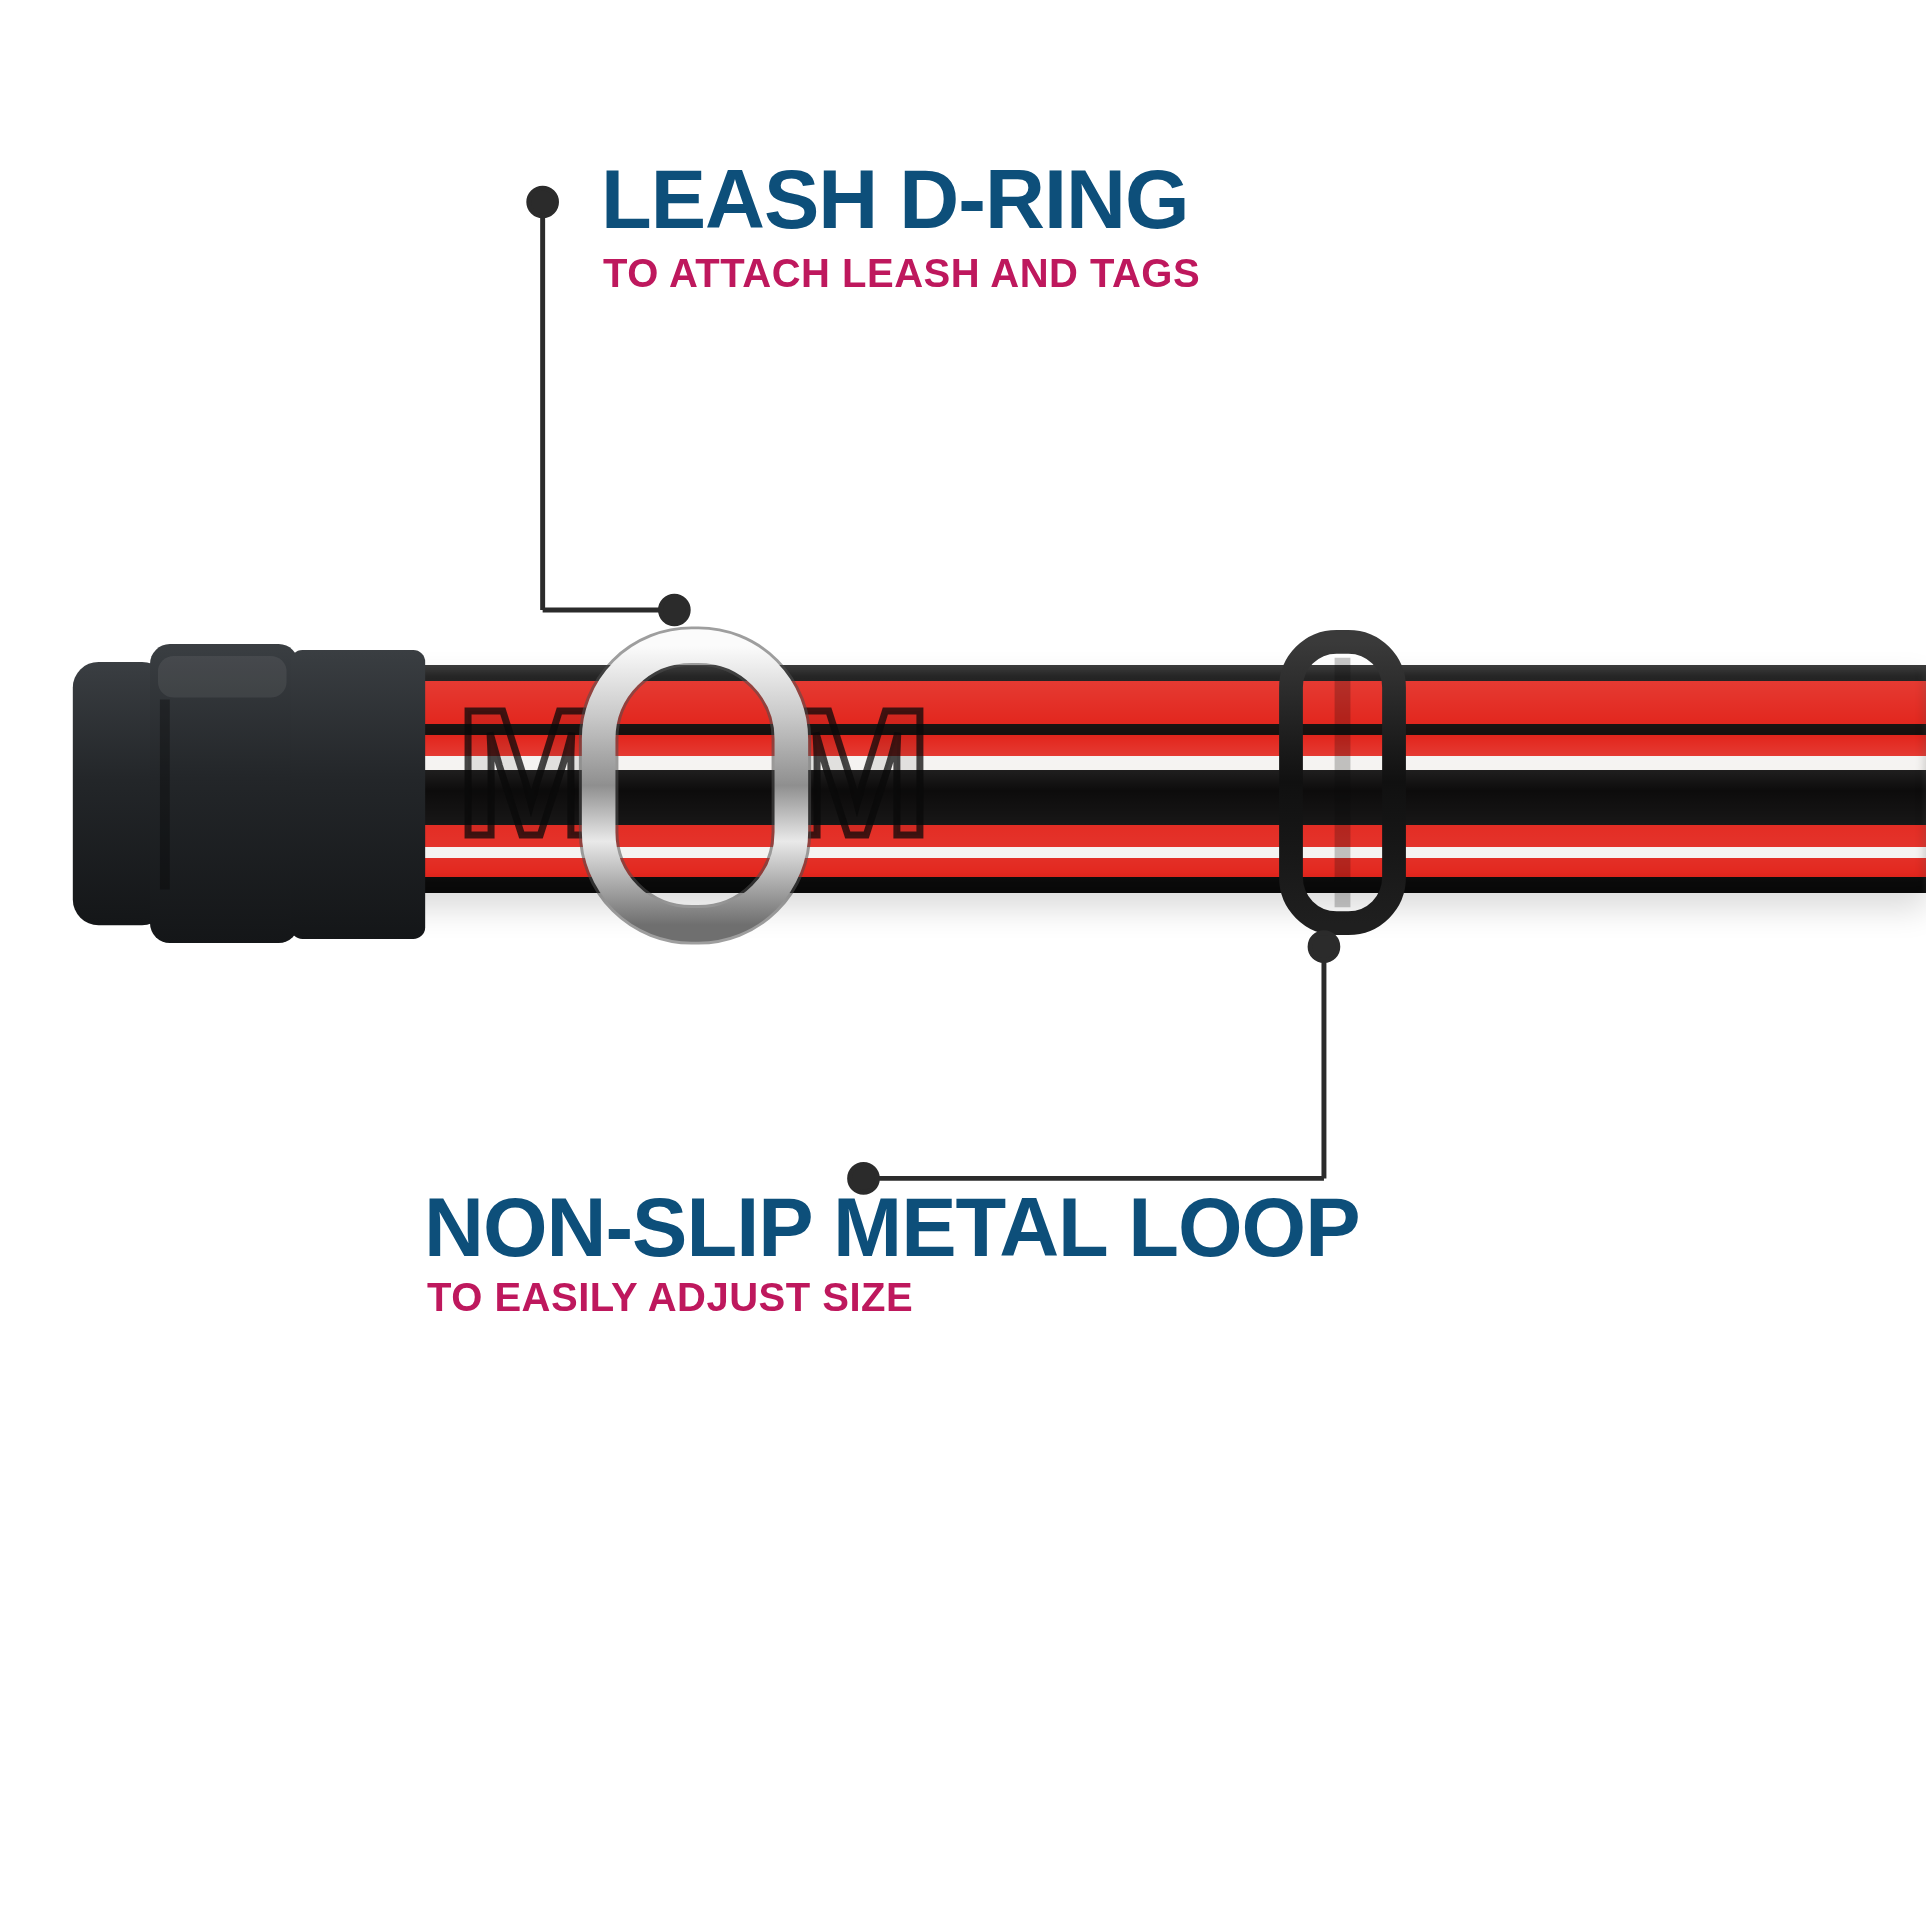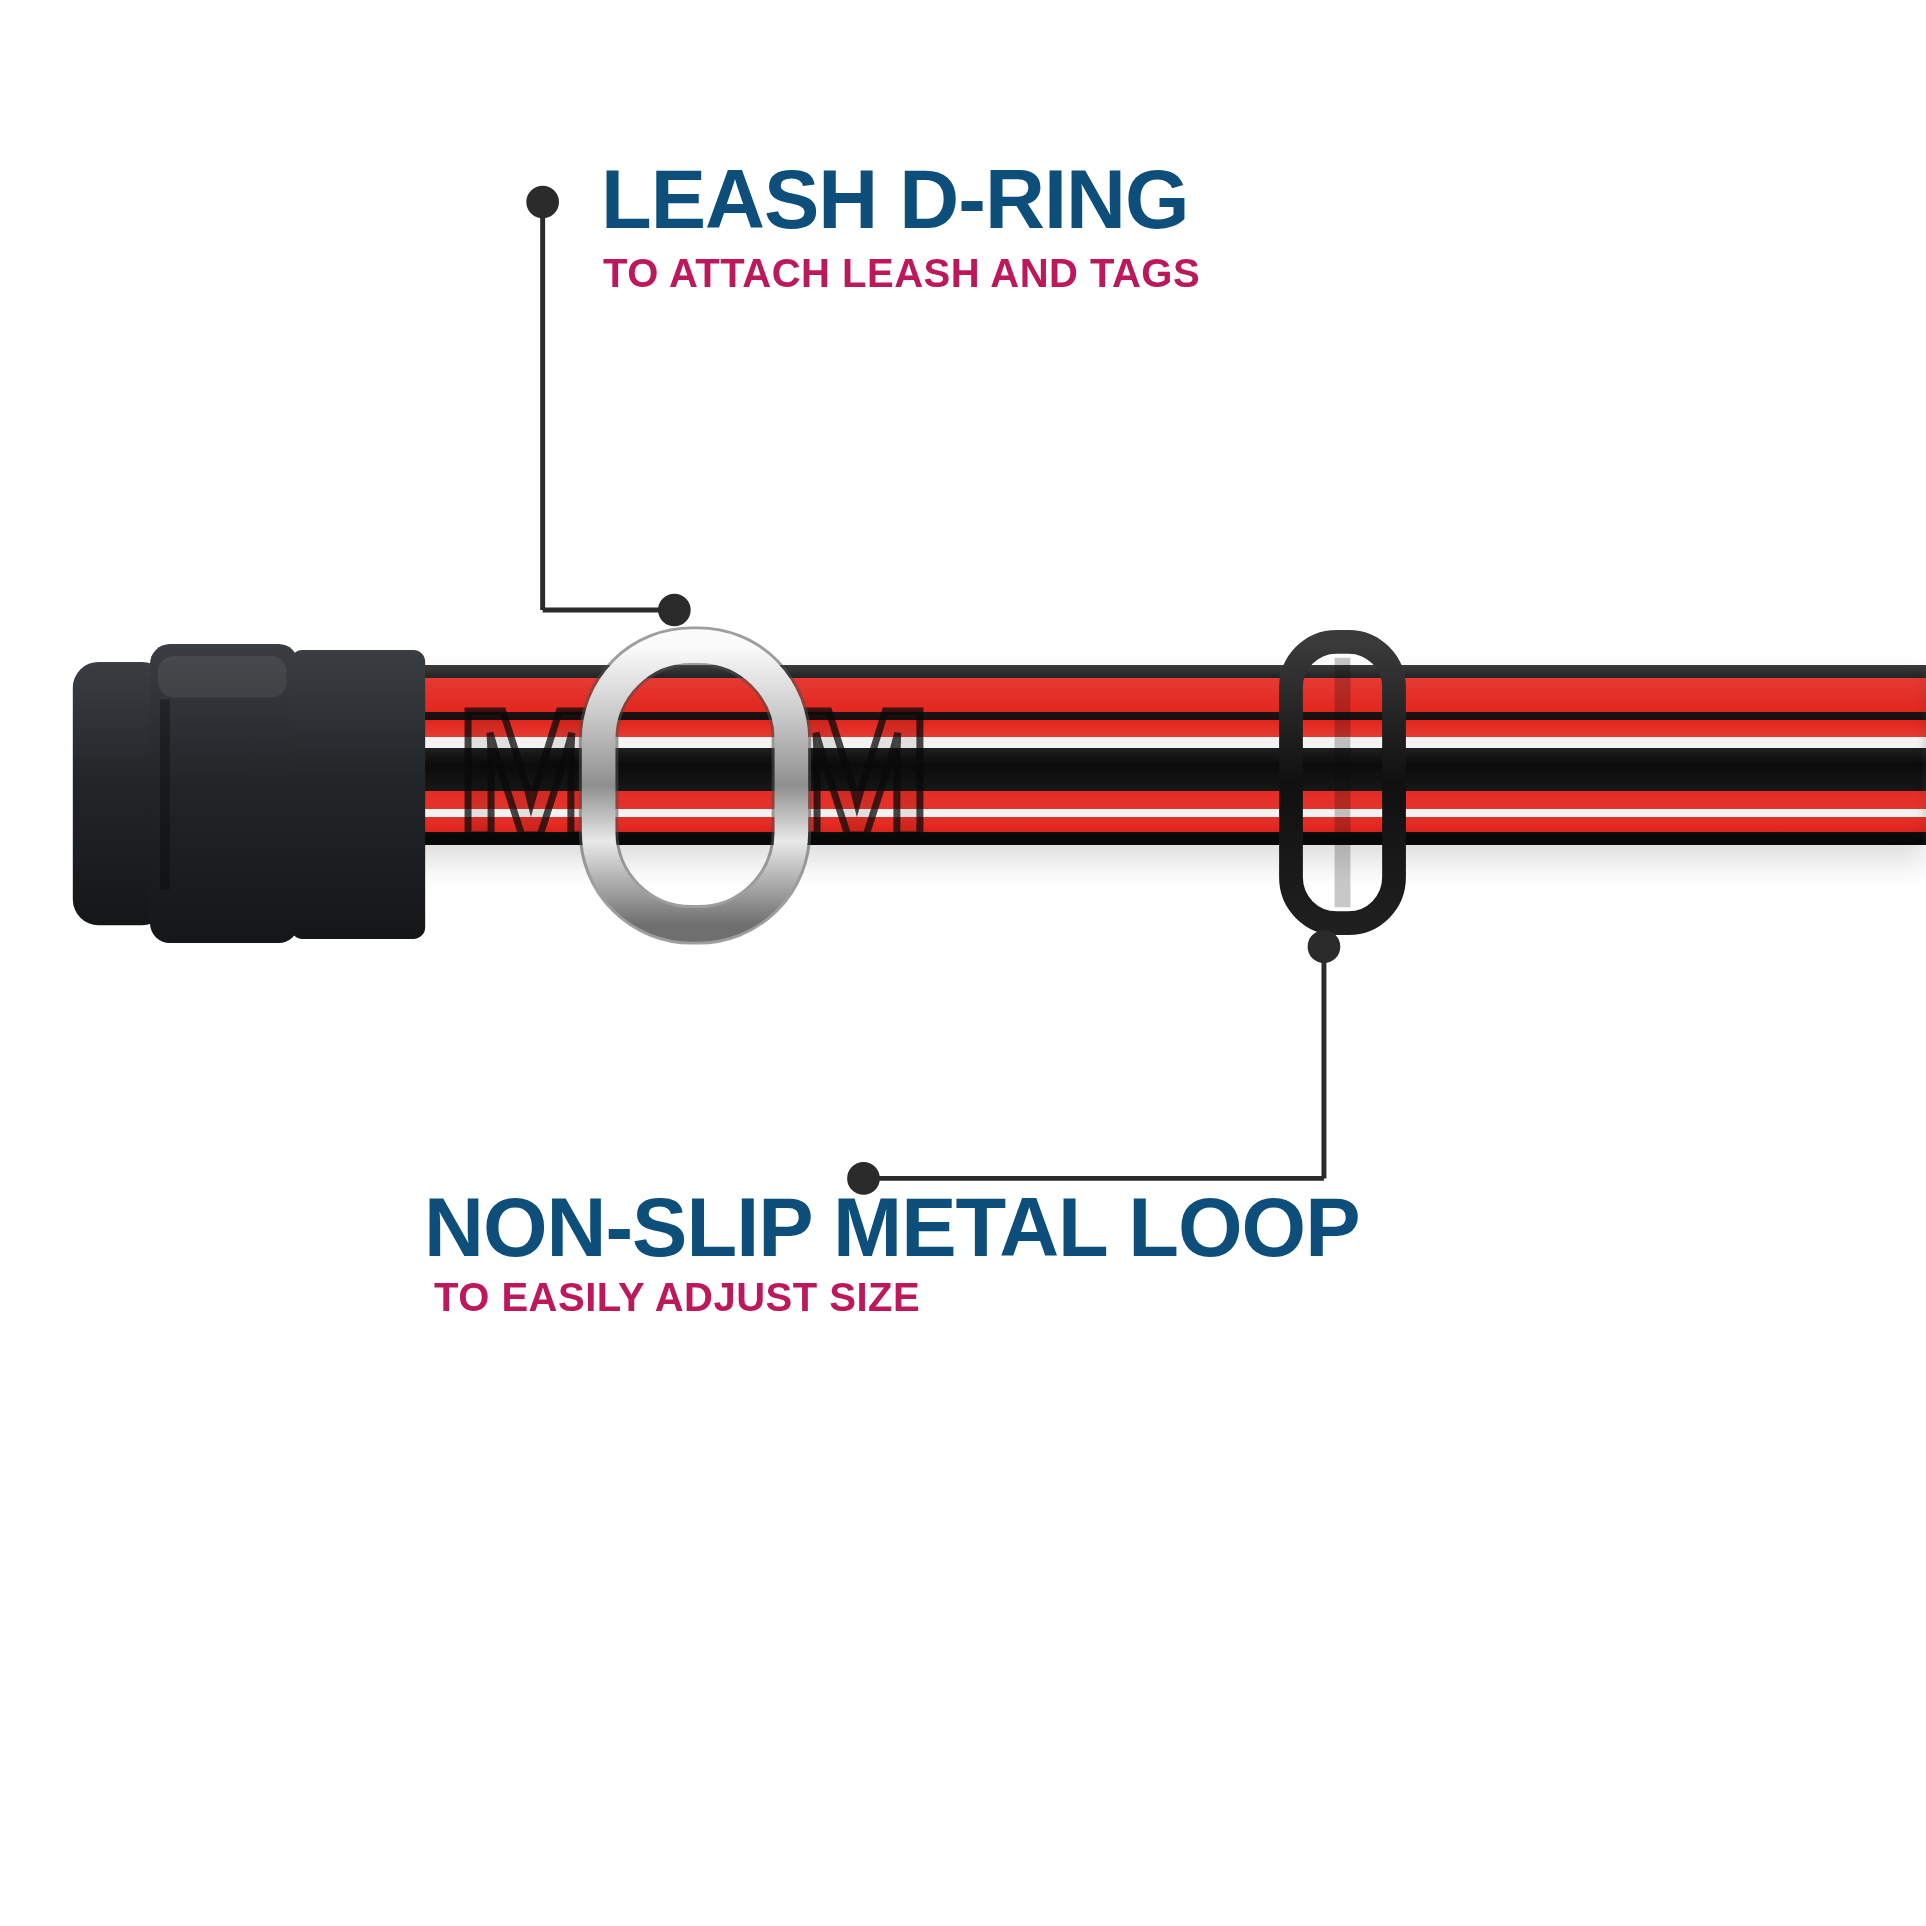--- a/index.html
+++ b/index.html
@@ -26,27 +26,27 @@
     font-size:40px;
     font-weight:bold;
     letter-spacing:0.5px;
     color:#be185d;
     white-space:nowrap;
     line-height:1;
   }
   #dring-title{left:601px;top:158px;}
   #dring-subtitle{left:603px;top:253px;}
   #loop-title{left:424px;top:1186px;}
-  #loop-subtitle{left:427px;top:1277px;margin-left:7px;}
+  #loop-subtitle{left:427px;top:1277px;}
 
   
   .strap{
     position:absolute;
     left:307px;top:665px;
-    width:1620px;height:180px;
+    width:1620px;height:228px;
     background:linear-gradient(to bottom,
       #0b0b0b 0%,   #0b0b0b 7%,
       #e2231a 7%,   #e2231a 26%,
       #17100e 26%,  #17100e 30.5%,
       #e2231a 30.5%,#e2231a 40%,
       #f4f2f0 40%,  #f4f2f0 46%,
       #0d0c0c 46%,  #0d0c0c 70%,
       #e2231a 70%,  #e2231a 80%,
       #f4f2f0 80%,  #f4f2f0 84.5%,
       #e2231a 84.5%,#e2231a 93%,

